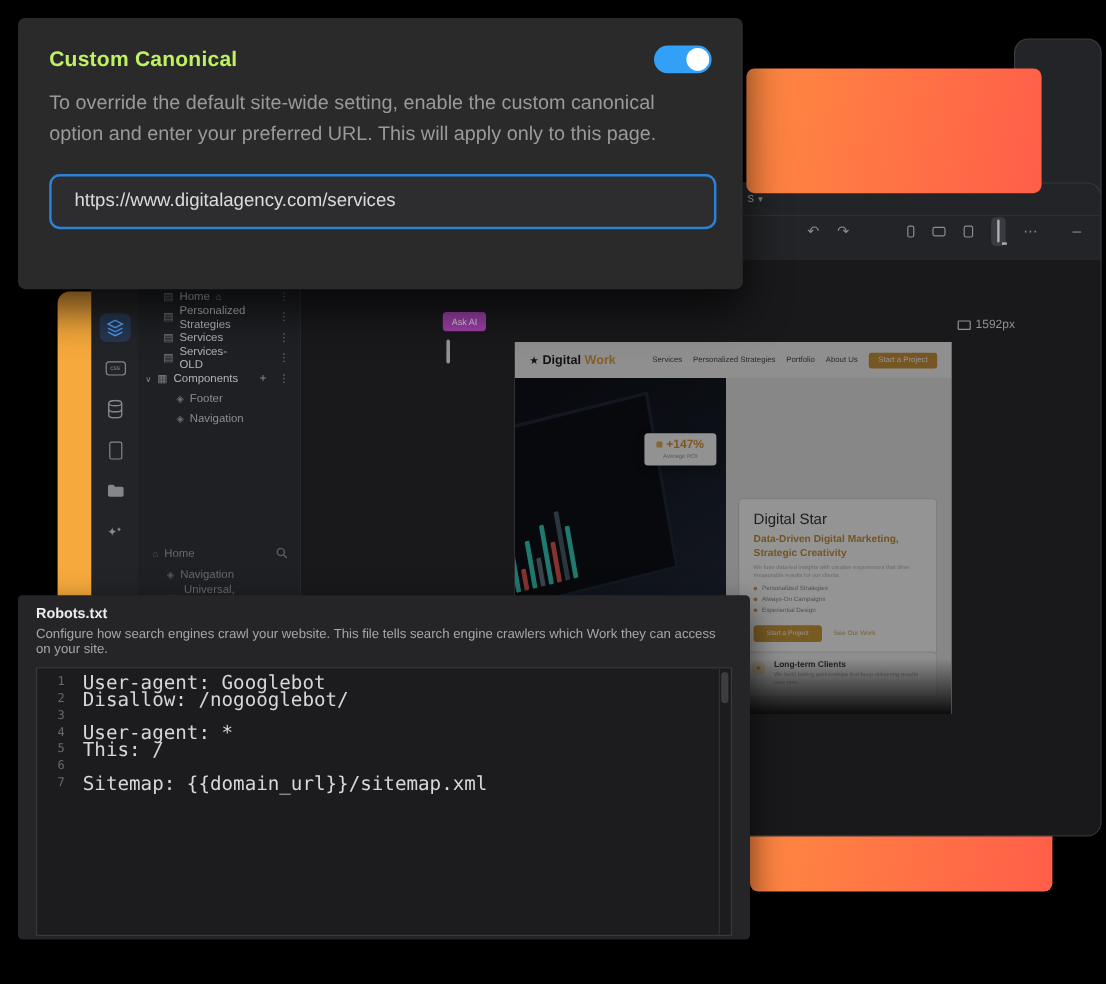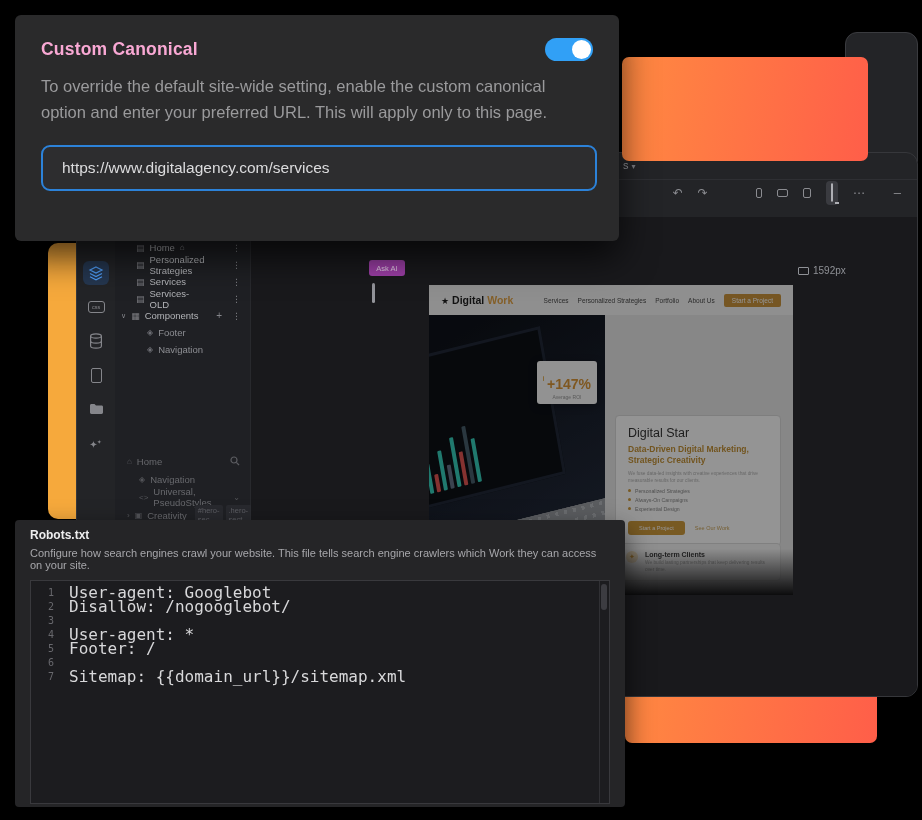--- a/index.html
+++ b/index.html
@@ -98,21 +98,21 @@
     gap:3px; padding:10px; }
   .lap-screen i { display:block; width:4px; border-radius:1px; }
   .lap-base { position:absolute; left:-30px; bottom:-36px; width:240px; height:92px; background:#b9bcc2;
     transform:rotate(-14deg);
     background-image:repeating-linear-gradient(90deg,#9da0a6 0 6px,transparent 6px 9px),
                      repeating-linear-gradient(0deg,#9da0a6 0 6px,transparent 6px 10px); }
   .roi { position:absolute; left:108px; top:46px; width:60px; background:#fbfbfb; border-radius:3px;
     padding:4px 6px; box-shadow:0 2px 8px rgba(0,0,0,.3); text-align:center; }
   .roi-row { display:flex; align-items:center; justify-content:center; gap:3px; }
   .roi-dot { width:5px; height:5px; background:#e8b255; border-radius:1px; }
-  .roi-val { font-size:14px; font-weight:bold; color:#e0962f;margin-top:11px; }
+  .roi-val { font-size:10px; font-weight:bold; color:#e0962f; }
   .roi-cap { font-size:5px; color:#9b9b9b; margin-top:2px; }
   .hero-card { position:absolute; left:186px; top:100px; width:166px; background:#fff;
     border:1px solid #d9d9d9; border-radius:4px; padding:10px 12px; }
   .hc-title { font-size:12.5px; font-weight:normal; color:#333; }
   .hc-sub { font-size:8.5px; font-weight:bold; color:#c9922e; margin-top:4px; line-height:1.3; }
   .hc-body { font-size:4.8px; color:#b3b3b3; margin-top:5px; line-height:1.4; }
   .brow { display:flex; align-items:center; gap:4px; margin-top:3px; }
   .bdot { width:3px; height:3px; border-radius:50%; background:#d49a33; flex:none; }
   .btxt { font-size:5.2px; color:#8a8a8a; }
   .hc-ctas { display:flex; align-items:center; gap:10px; margin-top:9px; }
@@ -125,29 +125,29 @@
     font-size:7px; display:flex; align-items:center; justify-content:center; flex:none; }
   .cli-title { font-size:7px; font-weight:bold; color:#3a3a3a; }
   .cli-body { font-size:4.8px; color:#a7a7a7; margin-top:2px; line-height:1.4; }
   .pv-fade { position:absolute; left:0; right:0; bottom:0; height:46px;
     background:linear-gradient(transparent,#151517); }
 
   
   .canonical { position:absolute; left:15px; top:15px; width:604px; height:226px; background:#2a2a2b;
     border-radius:6px; z-index:5; box-shadow:0 16px 36px rgba(0,0,0,.7); padding:23px 26px; }
   .cc-head { display:flex; align-items:center; justify-content:space-between; }
-  .cc-title { font-size:17.5px; font-weight:bold; color:#f9a8d4; letter-spacing:.2px; }
+  .cc-title { font-size:17.5px; font-weight:bold; color:#bef264; letter-spacing:.2px; }
   .toggle { width:48px; height:23px; border-radius:12px; background:#31a0f6; position:relative; cursor:pointer; }
   .toggle .knob { position:absolute; right:2px; top:2px; width:19px; height:19px; border-radius:50%; background:#fff; }
   .cc-desc { margin-top:12px; font-size:16.5px; line-height:1.6; color:#9a9a9c; max-width:510px; }
   .cc-input { margin-top:19px; width:556px; height:46px; background:#2d2d2f; border:2px solid #2c82d9;
     border-radius:9px; color:#dcdcde; font-size:15.5px; padding:0 19px; font-family:inherit; outline:none; }
 
   
-  .robots { position:absolute; left:15px; top:520px; width:610px; height:287px; background:#252527;
+  .robots { position:absolute; left:15px; top:496px; width:610px; height:287px; background:#252527;
     border-radius:4px; z-index:5; box-shadow:0 12px 28px rgba(0,0,0,.65); padding:8px 15px; }
   .rb-title { font-size:12px; font-weight:600; color:#ededee; }
   .rb-desc { font-size:11px; color:#a7a7ab; margin-top:5px; }
   .editor { margin-top:9px; height:224px; background:#1c1c1f; border:1px solid #39393d;
     position:relative; padding-top:5px; overflow:hidden; cursor:text; }
   .crow { display:flex; line-height:14px; font-family:"DejaVu Sans Mono","Liberation Mono",monospace; min-height:14px; }
   .ln { width:38px; text-align:right; padding-right:15px; color:#68686d; font-size:10px; flex:none; }
   .code { color:#d8d8da; font-size:16px; white-space:pre; }
   .ed-track { position:absolute; right:0; top:0; bottom:0; width:10px; border-left:1px solid #303034; }
   .ed-thumb { position:absolute; right:2px; top:3px; width:6px; height:26px; background:#3c3c41; border-radius:3px; cursor:pointer; }
@@ -428,21 +428,21 @@
           <div class="crow">
             <span class="ln">3</span>
             <span class="code"></span>
           </div>
           <div class="crow">
             <span class="ln">4</span>
             <span class="code">User-agent: *</span>
           </div>
           <div class="crow">
             <span class="ln">5</span>
-            <span class="code">Footer: /</span>
+            <span class="code">This: /</span>
           </div>
           <div class="crow">
             <span class="ln">6</span>
             <span class="code"></span>
           </div>
           <div class="crow">
             <span class="ln">7</span>
             <span class="code">Sitemap: {{domain_url}}/sitemap.xml</span>
           </div>
         </div>

